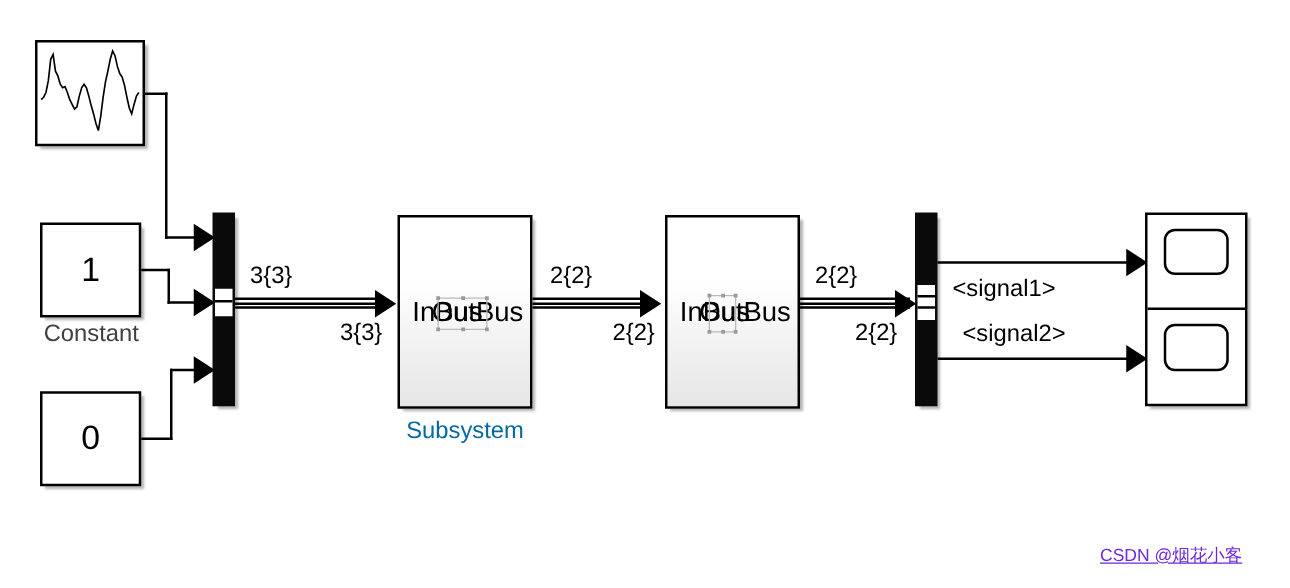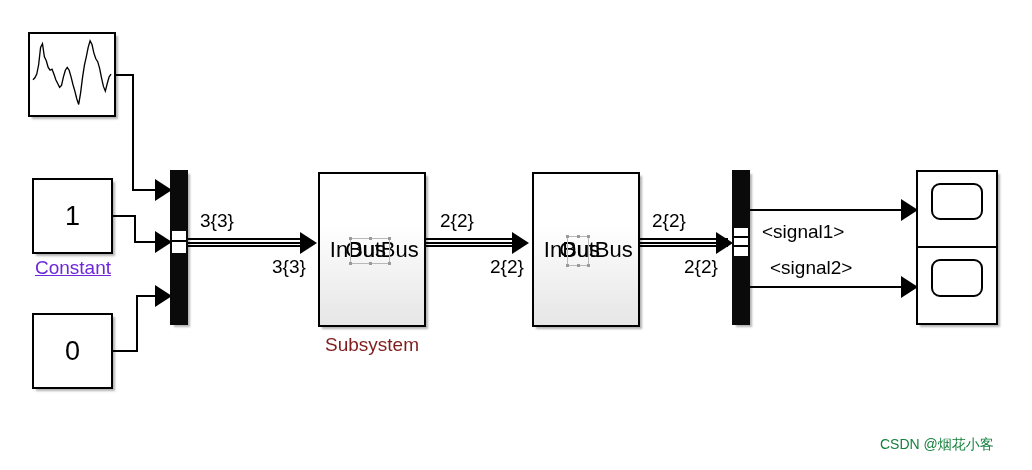--- a/index.html
+++ b/index.html
@@ -43,25 +43,25 @@
     font-size:27px;
     color:#000;
     line-height:1;
   }
 
   
   .caption{
     position:absolute;
     text-align:center;
     font-size:19px;
-    color:#7f1d1d;
-    white-space:nowrap;
-    line-height:1;
-  }
-  .caption.sel{ color:#6d28d9;text-decoration:underline; }
+    color:#0369a1;
+    white-space:nowrap;
+    line-height:1;
+  }
+  .caption.sel{ color:#404040; }
 
   
   .wire{ position:absolute; background:#000000; }
   .wire.h{ height:2px; }
   .wire.v{ width:2px; }
 
   
   .buswire{ position:absolute; height:9px; }
   .buswire::before,
   .buswire::after{
@@ -153,23 +153,24 @@
     border:2px solid #000;
     border-radius:9px;
     background:#ffffff;
     box-sizing:border-box;
   }
 
   
   .watermark{
     position:absolute;
     font-size:14px;
-    color:#15803d;
-    white-space:nowrap;
-    line-height:1;
+    color:#6d28d9;
+    white-space:nowrap;
+    line-height:1;
+    text-decoration:underline;
   }
 </style>
 </head>
 <body>
 
 <div id="canvas">
 
   <div class="blk block-plain" style="left:28px; top:32px; width:88px; height:85px;">
     <svg class="wave-svg" viewBox="0 0 84 81" preserveAspectRatio="none">
       <polyline fill="none" stroke="#000" stroke-width="1.4" points="1,46 3,44 5,40 7,30 9,12 11,8 13,22 15,26 17,33 19,36 21,35 23,40 25,46 27,50

